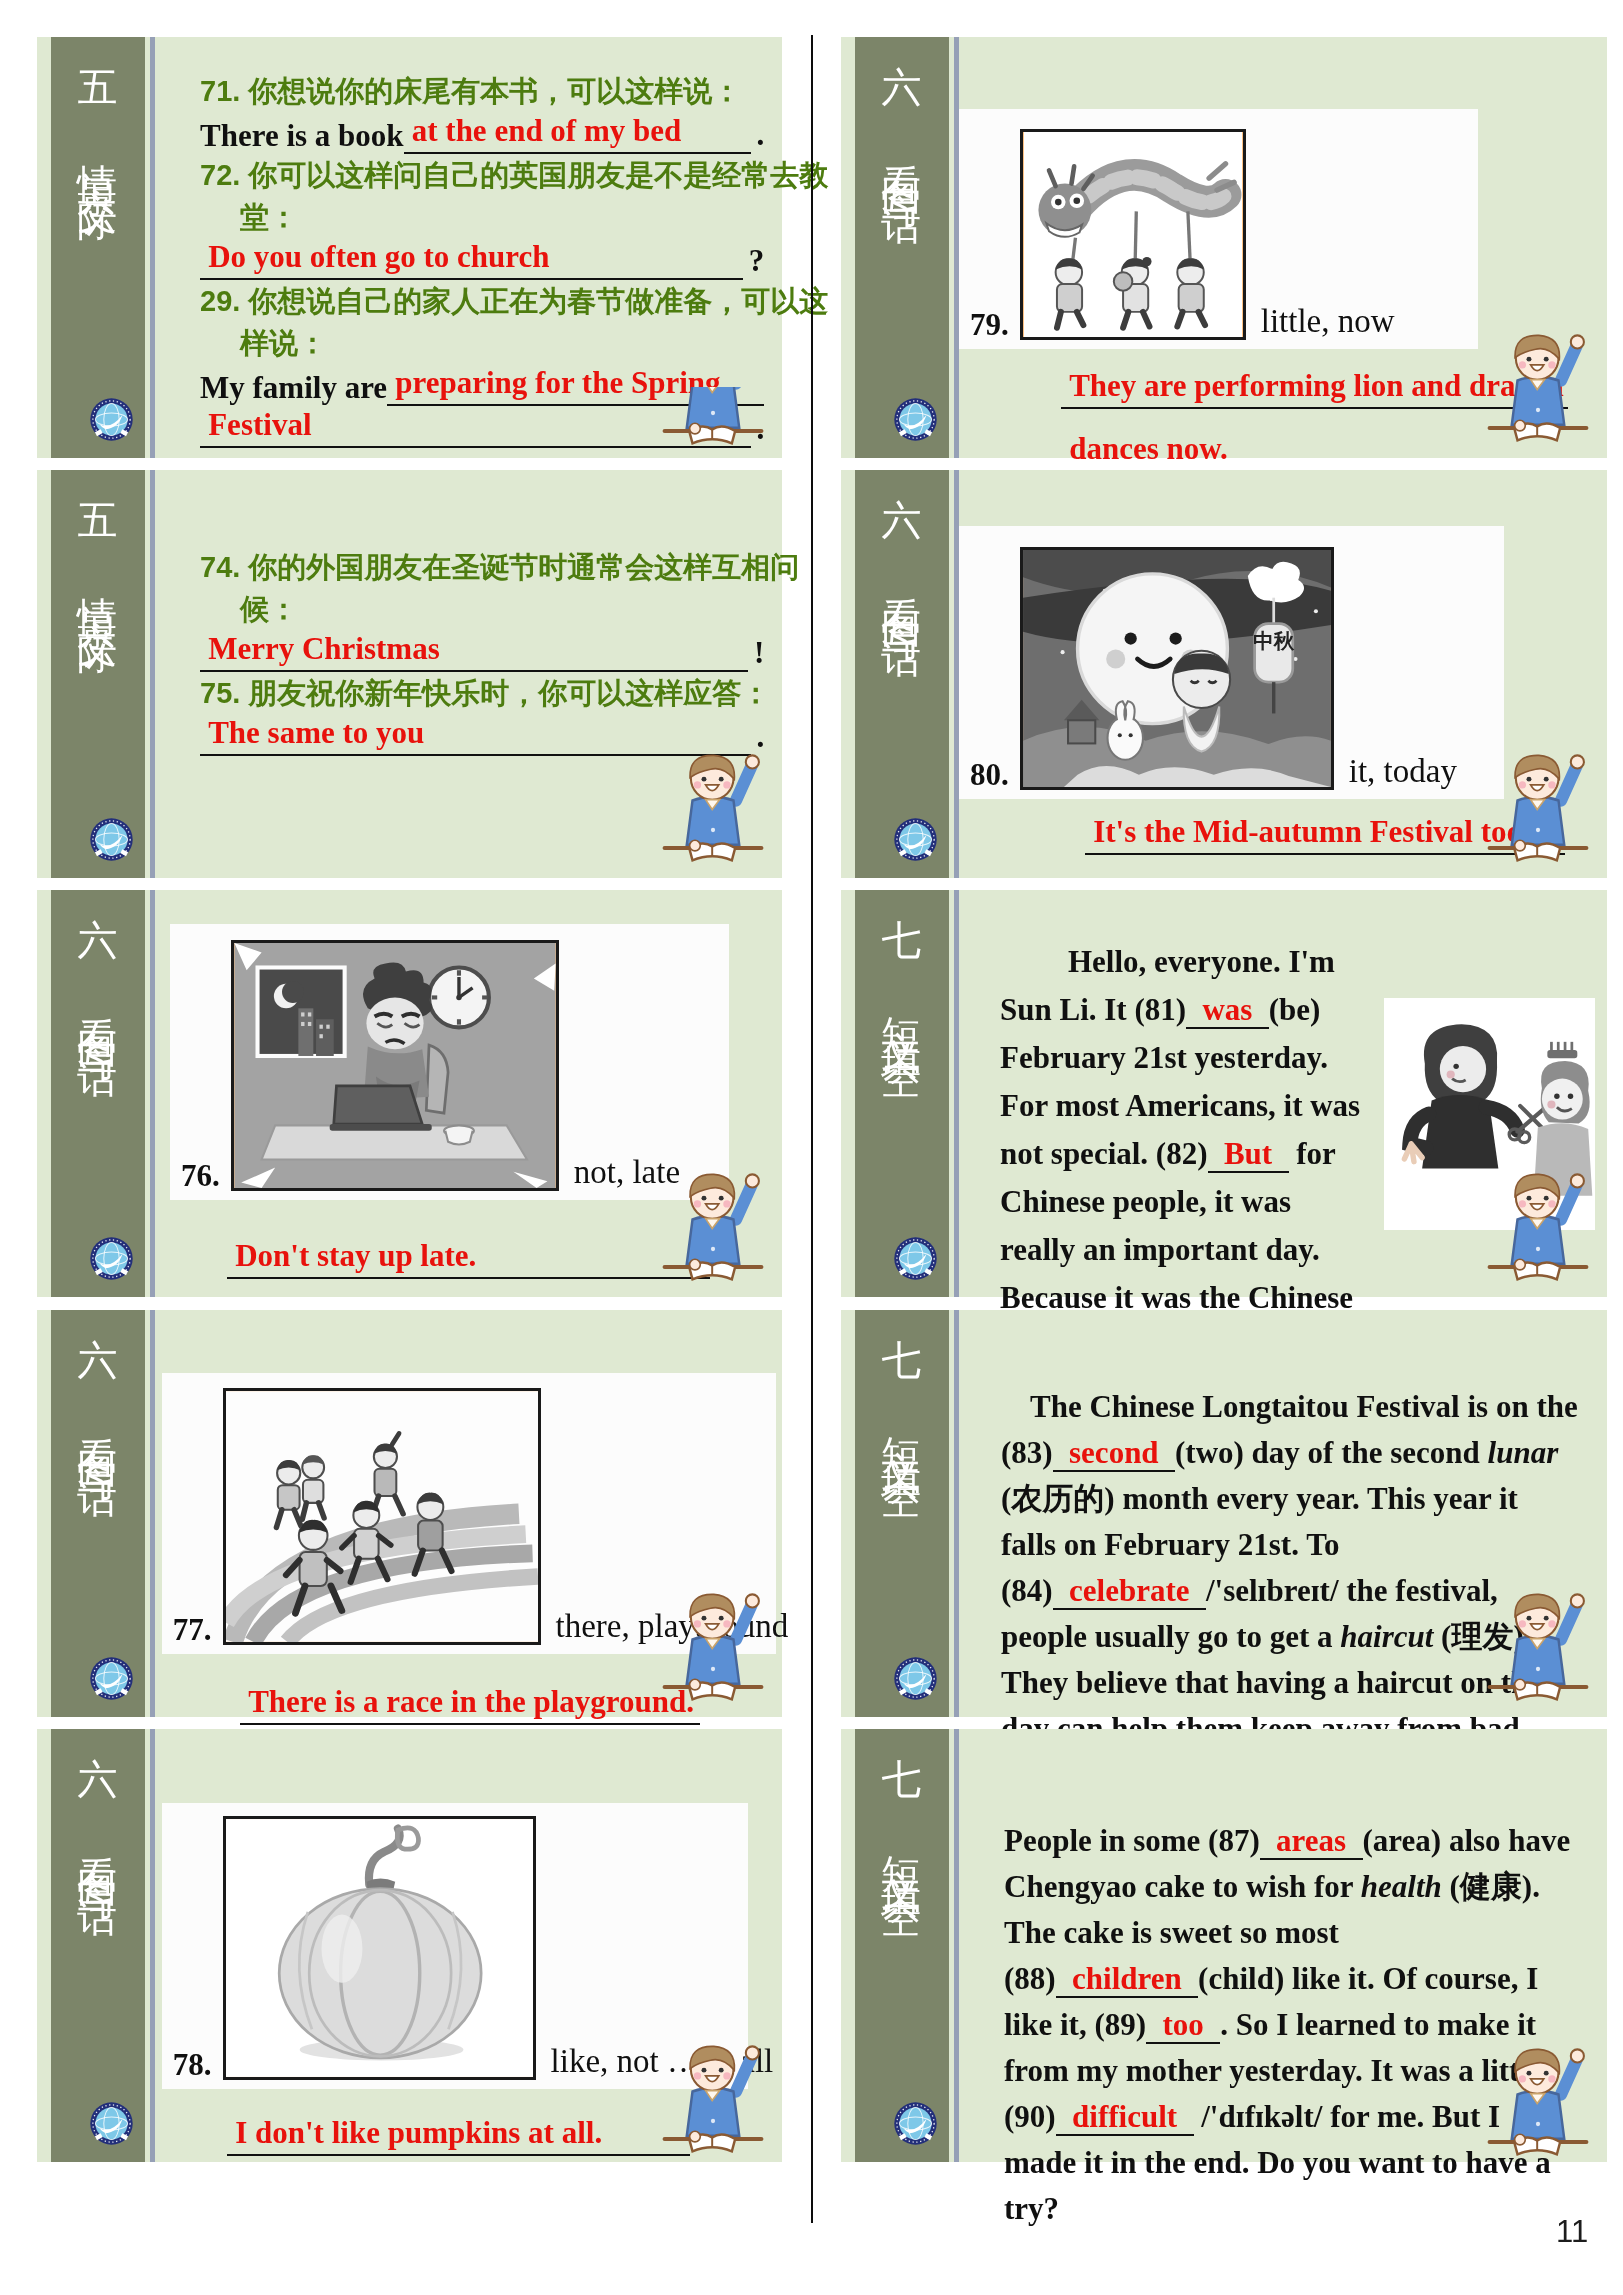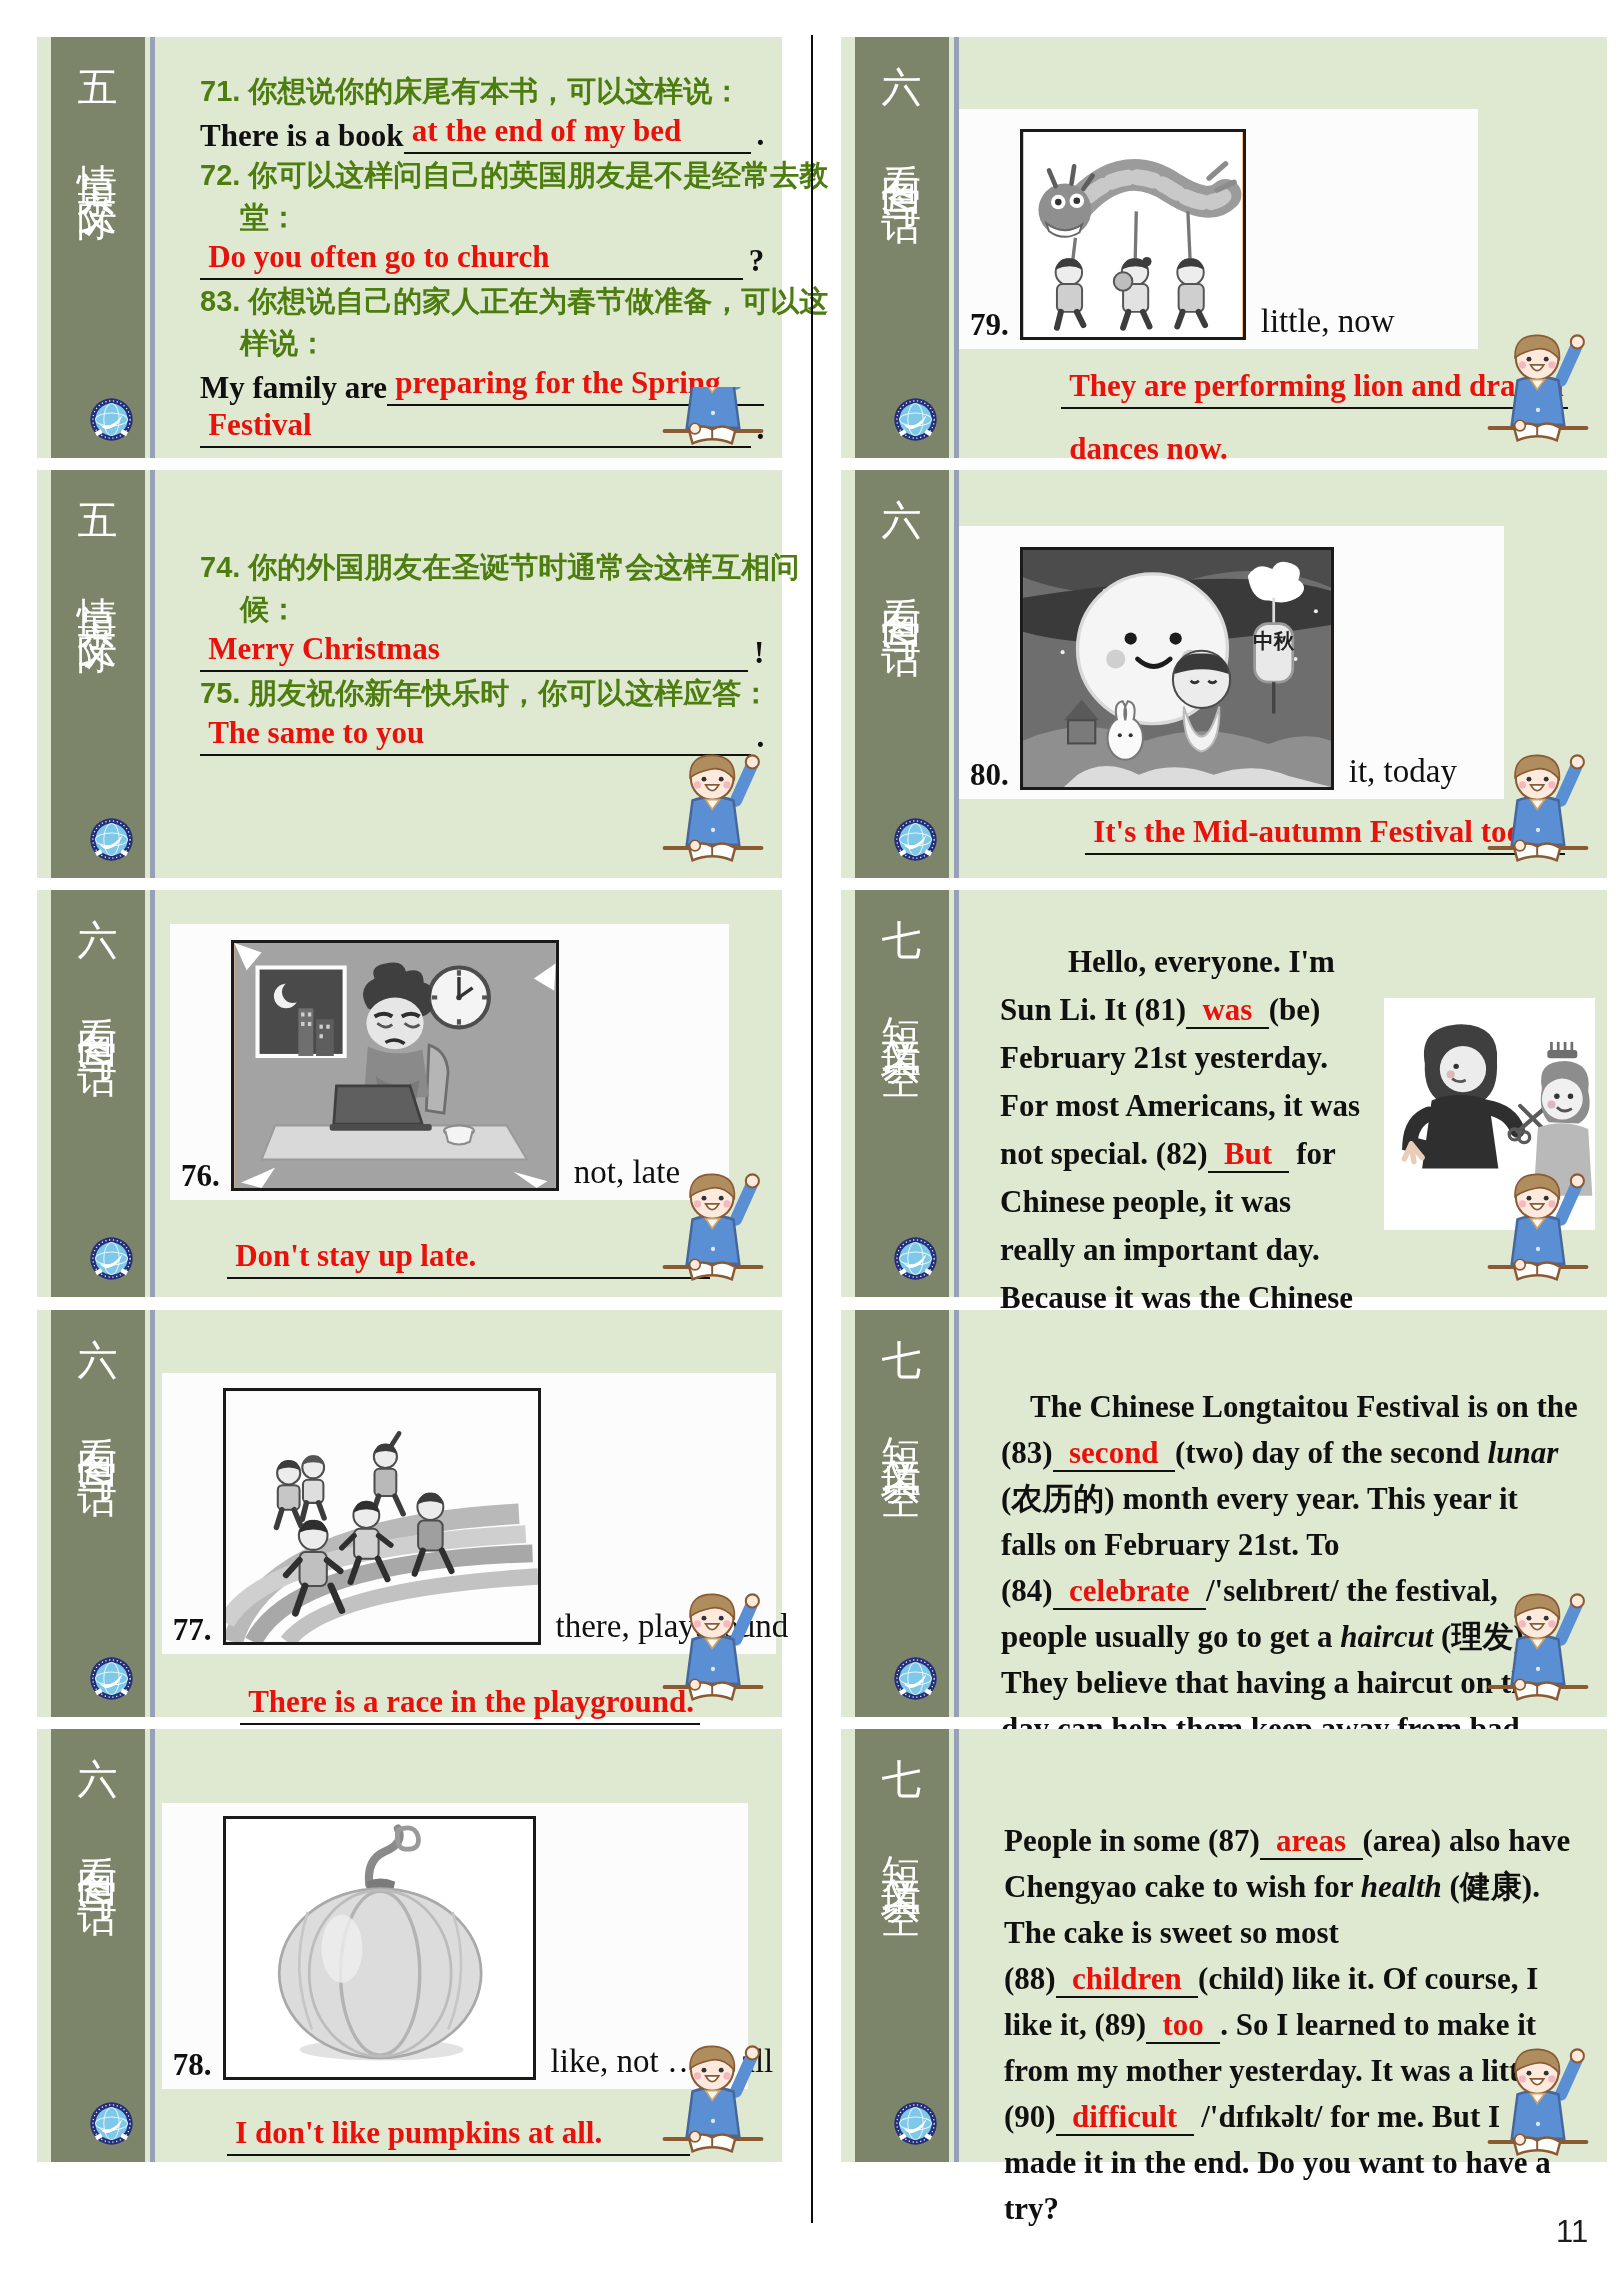--- a/index.html
+++ b/index.html
@@ -123,21 +123,21 @@
       <span class="en">There is a book</span>
       <span class="ans">at the end of my bed</span>
       <span class="punct">.</span>
     </div>
     <div class="cn">72. 你可以这样问自己的英国朋友是不是经常去教</div>
     <div class="cn cn2">堂：</div>
     <div class="ansrow">
       <span class="ans">Do you often go to church</span>
       <span class="punct">?</span>
     </div>
-    <div class="cn">83. 你想说自己的家人正在为春节做准备，可以这</div>
+    <div class="cn">29. 你想说自己的家人正在为春节做准备，可以这</div>
     <div class="cn cn2">样说：</div>
     <div class="ansrow">
       <span class="en">My family are</span>
       <span class="ans">preparing for the Spring</span>
     </div>
     <div class="ansrow">
       <span class="ans">Festival</span>
       <span class="punct">.</span>
     </div>
   </div>

